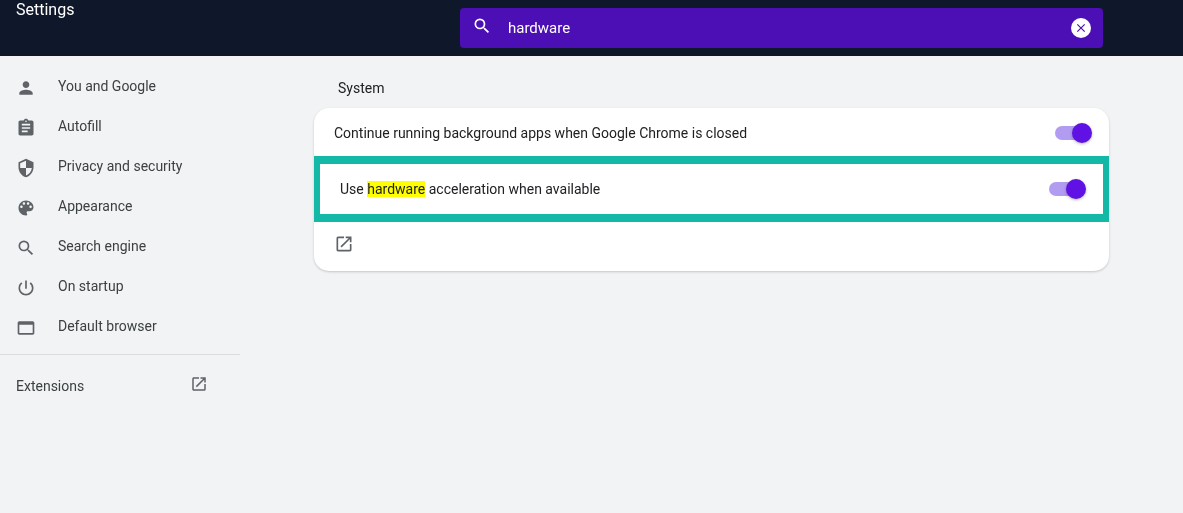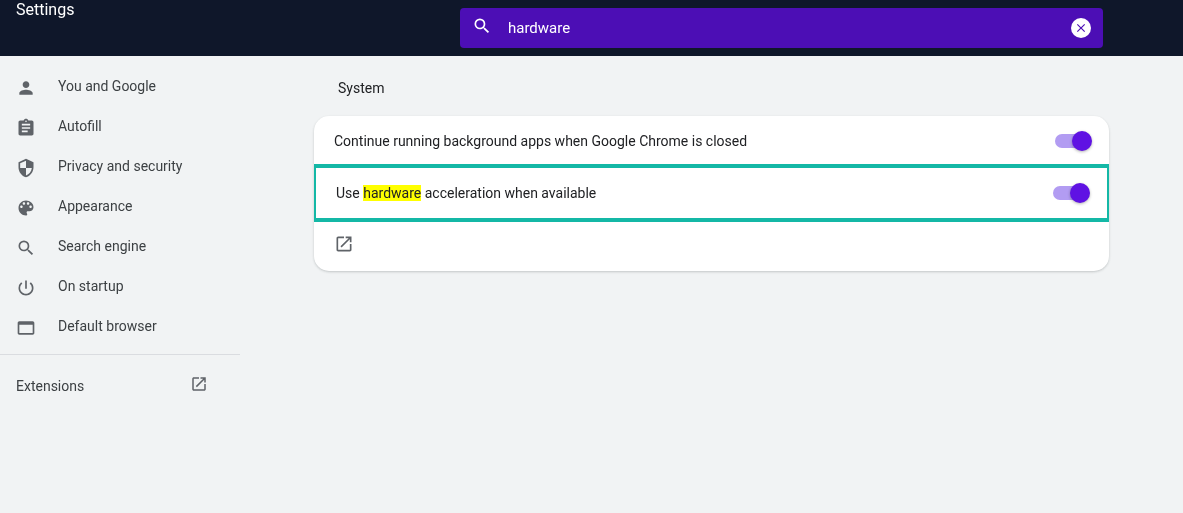--- a/index.html
+++ b/index.html
@@ -105,41 +105,41 @@
       color: #3c4043;
     }
     
     .main {
       flex: 1;
       padding: 24px 74px;
     }
     .section-title {
       font-size: 14px;
       color: #202124;
-      margin-bottom: 20px;
+      margin-bottom: 12px;
       margin-left: 24px;
     }
     .card {
       background: #fff;
       border-radius: 15px;
       box-shadow: 0 1px 2px rgba(60,64,67,0.15), 0 1px 3px rgba(60,64,67,0.1);
       overflow: hidden;
     }
     .row {
       display: flex;
       align-items: center;
       justify-content: space-between;
       padding: 14px 20px;
       min-height: 50px;
       font-size: 14px;
       color: #202124;
     }
     
     .highlight-box {
-      border: 4px solid #14b8a6;
+      border: 8px solid #14b8a6;
       margin: -2px -2px;
     }
     
     .highlighted-word { background: #ffff00; }
     
     .toggle {
       width: 34px;
       height: 14px;
       background: #b29cf2;
       border-radius: 10px;

